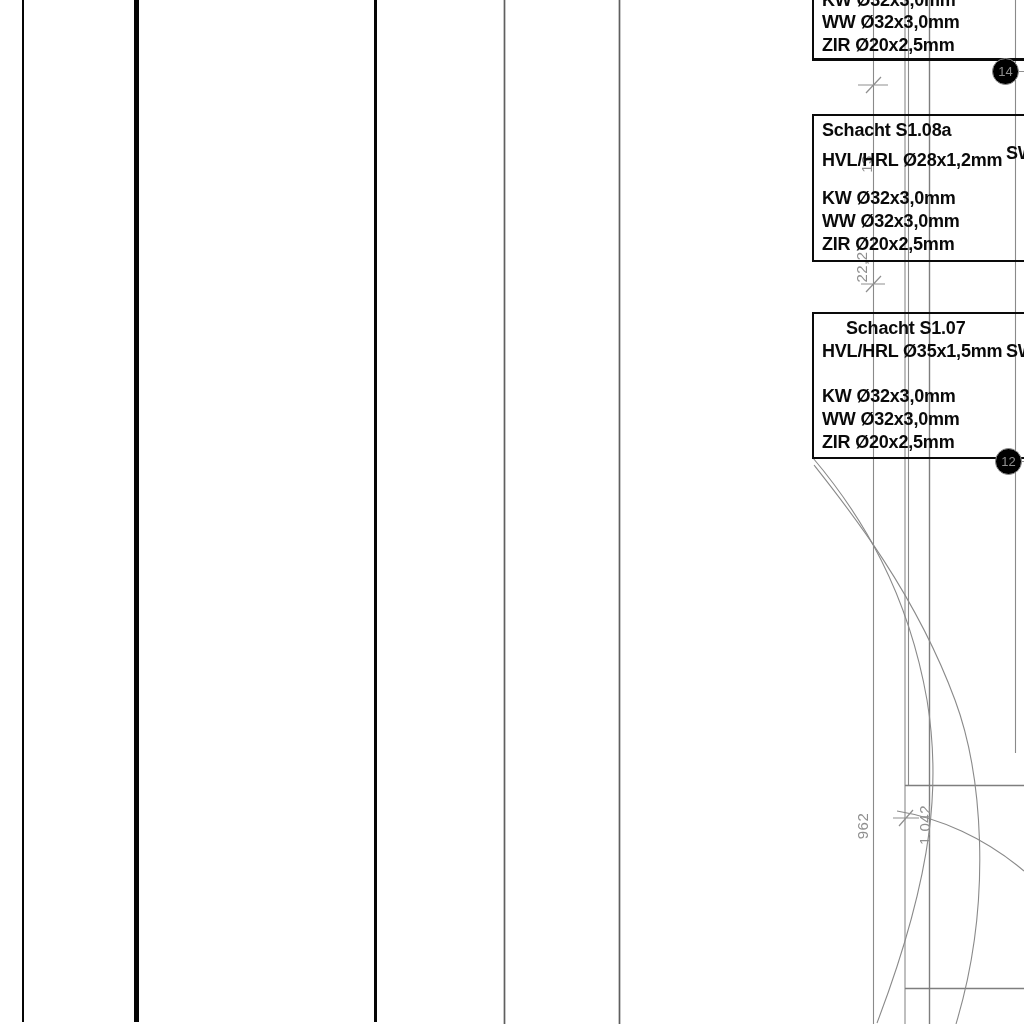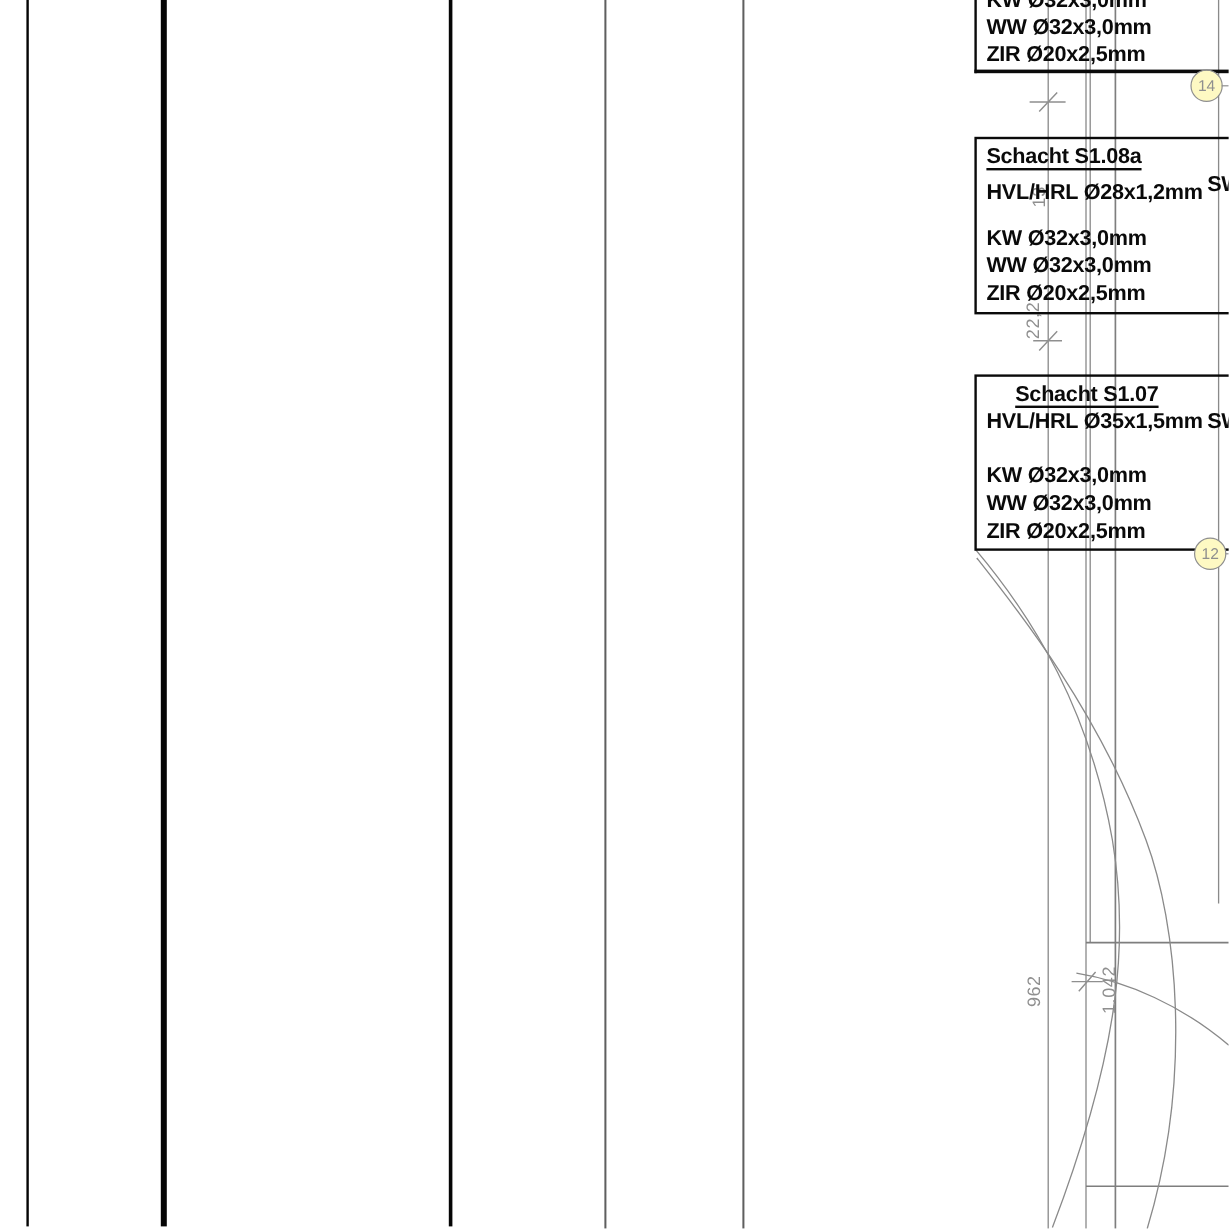--- a/index.html
+++ b/index.html
@@ -6,31 +6,31 @@
   .canvas{
     position:relative;width:1024px;height:1024px;background:#ffffff;
     overflow:hidden;font-family:"Liberation Sans",sans-serif;
   }
   .layer{position:absolute;left:0;top:0;width:1024px;height:1024px;}
   .vrule{position:absolute;top:0;background:#050505;}
   .rowtext{
     position:absolute;font:700 18px/21px "Liberation Sans",sans-serif;
     color:#0a0a0a;letter-spacing:-0.2px;white-space:pre;
   }
-  .title{text-decoration:underline;text-decoration-thickness:2px;text-underline-offset:3.5px;}
+  .title{text-decoration-thickness:2px;text-underline-offset:3.5px;}
   .shaftbox{position:absolute;border:2.5px solid #0a0a0a;background:transparent;}
   .topbox{position:absolute;border-left:2.5px solid #0a0a0a;border-bottom:3px solid #0a0a0a;background:transparent;}
   .dim{
     position:absolute;color:#8f8f8f;font:400 15px/15px "Liberation Sans",sans-serif;
     letter-spacing:0.5px;white-space:nowrap;transform:rotate(-90deg);transform-origin:center center;
     display:flex;align-items:center;justify-content:center;
   }
   .marker{
     position:absolute;width:27px;height:27px;border:1.5px solid #8f8f8f;border-radius:50%;
-    background:#fef9c3;color:#8f8f8f;font:400 13px/13px "Liberation Sans",sans-serif;
+    background:#000000;color:#8f8f8f;font:400 13px/13px "Liberation Sans",sans-serif;
     display:flex;align-items:center;justify-content:center;box-sizing:border-box;
   }
   .stub{position:absolute;height:1.2px;background:#8f8f8f;}
 </style>
 </head>
 <body>
 
 <div class="canvas">
 
   <svg class="layer" viewBox="0 0 1024 1024" xmlns="http://www.w3.org/2000/svg">

